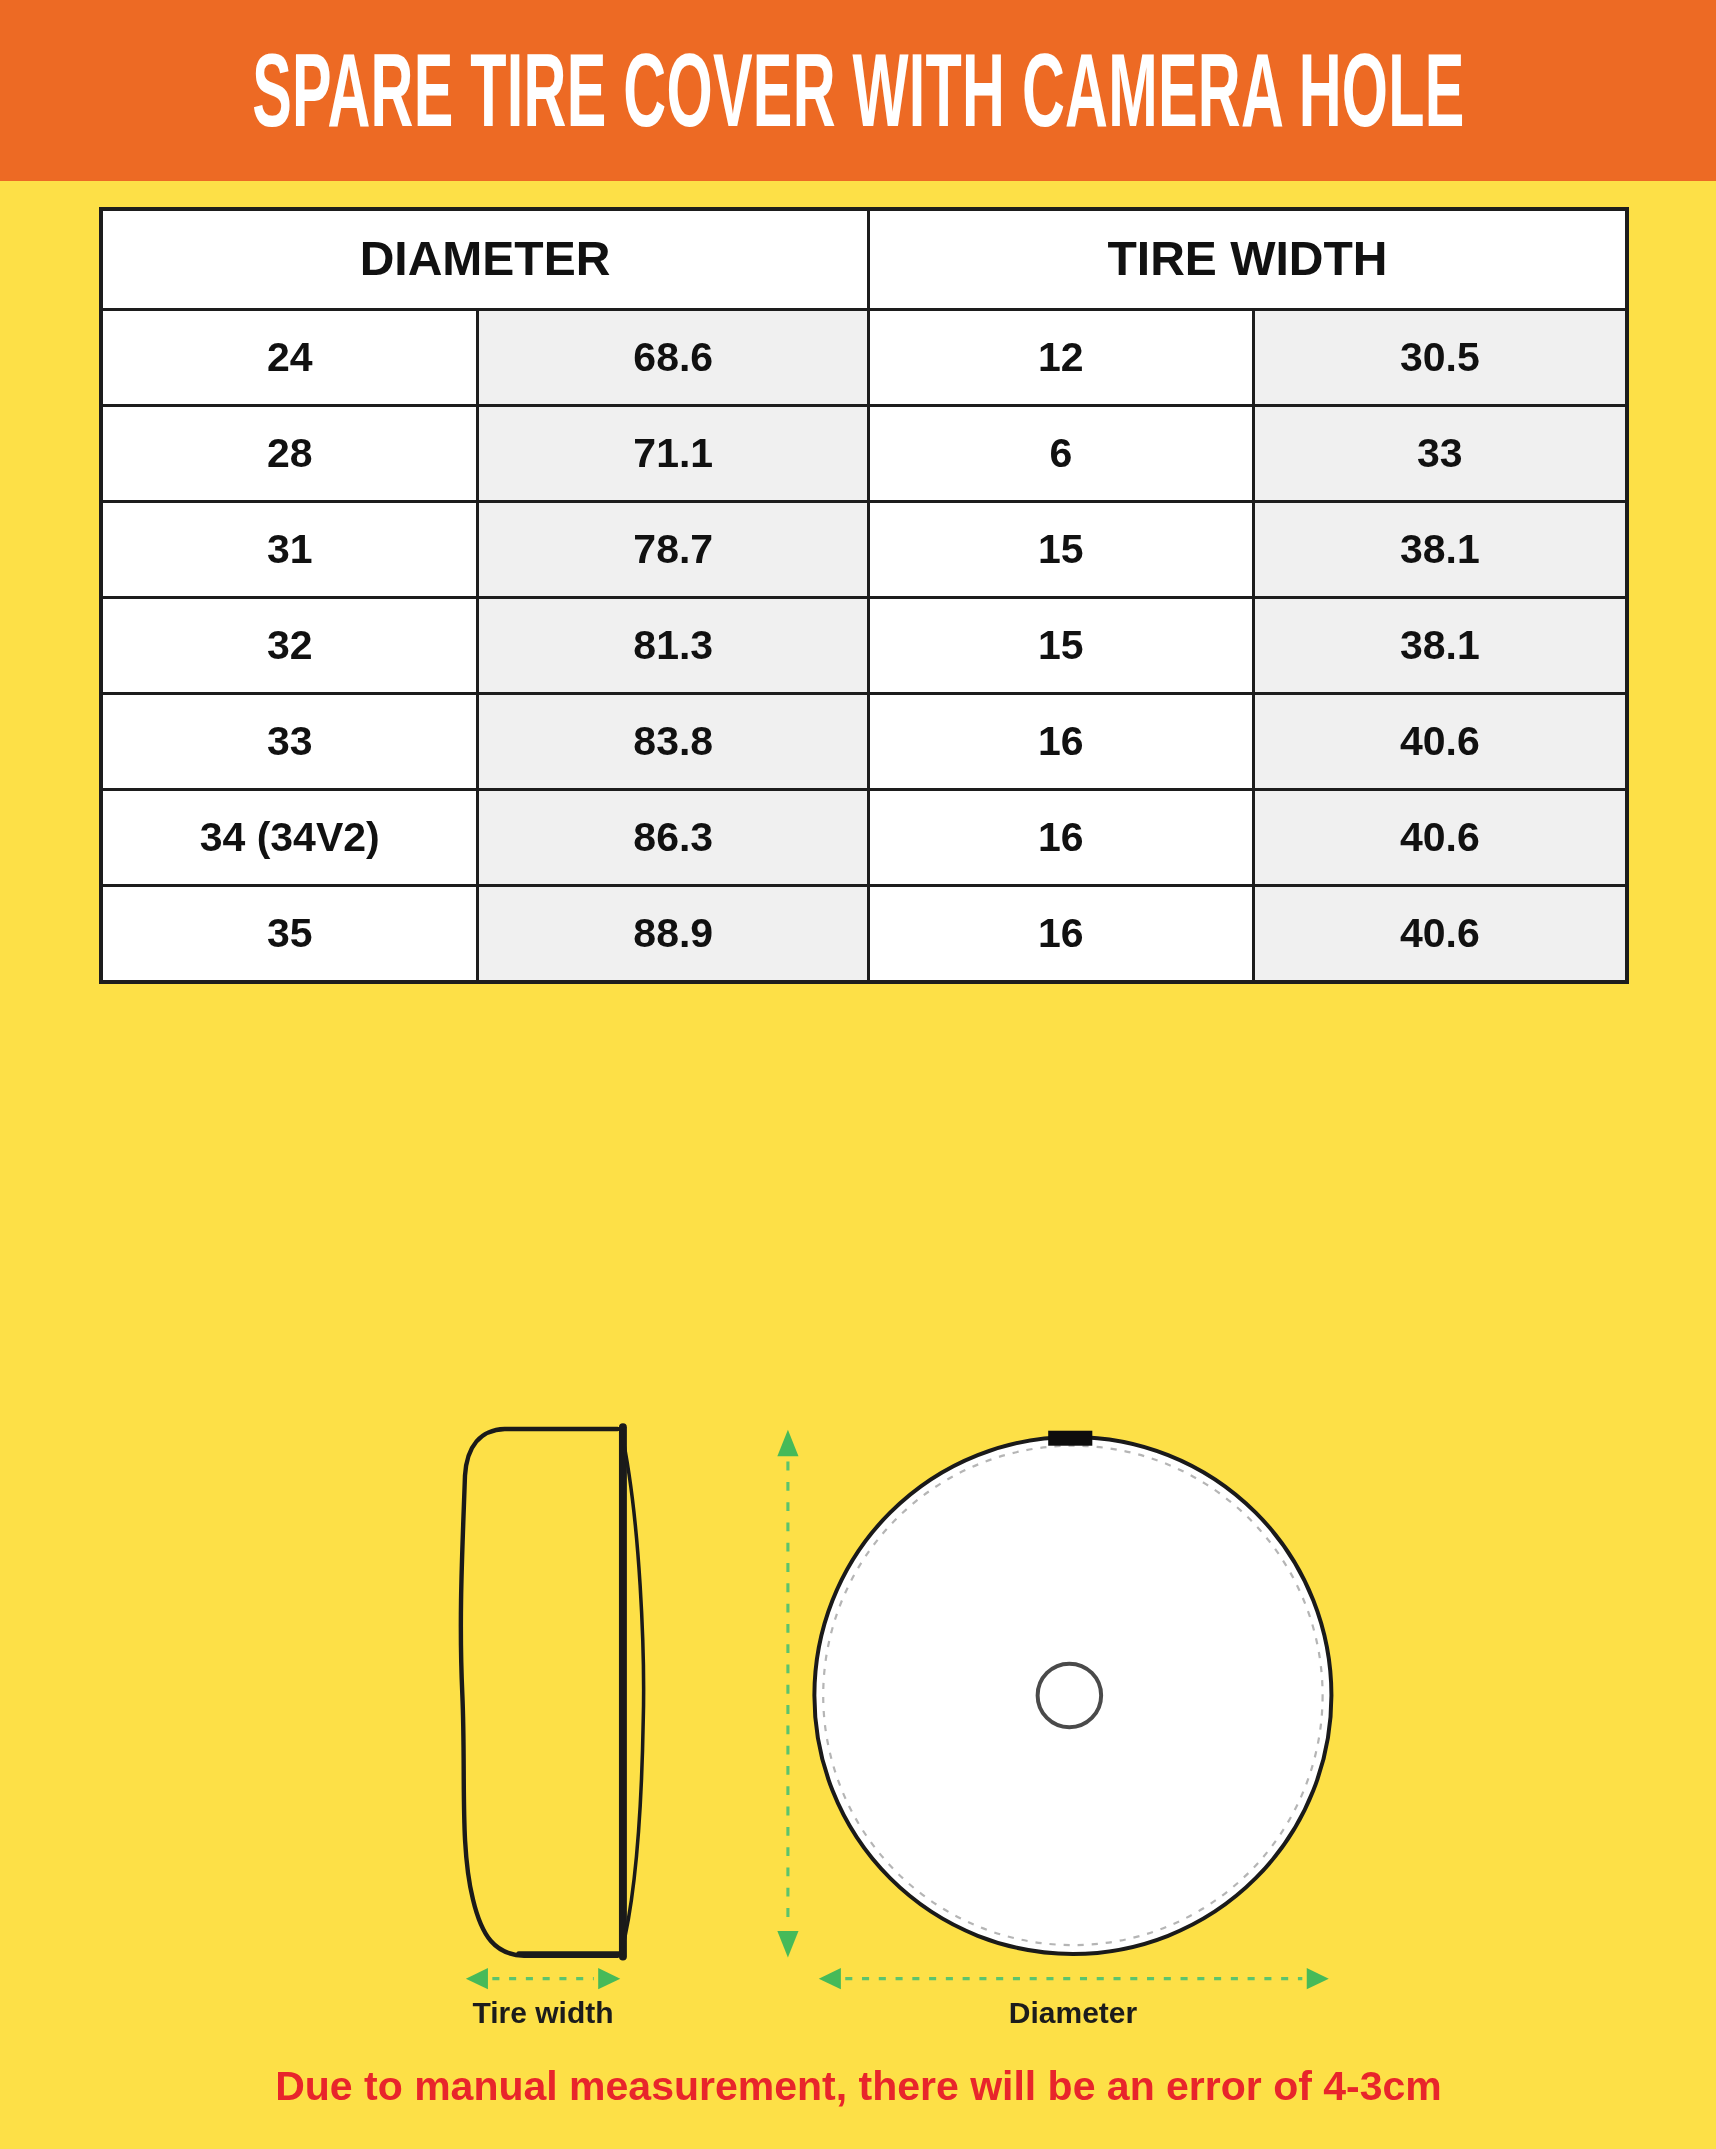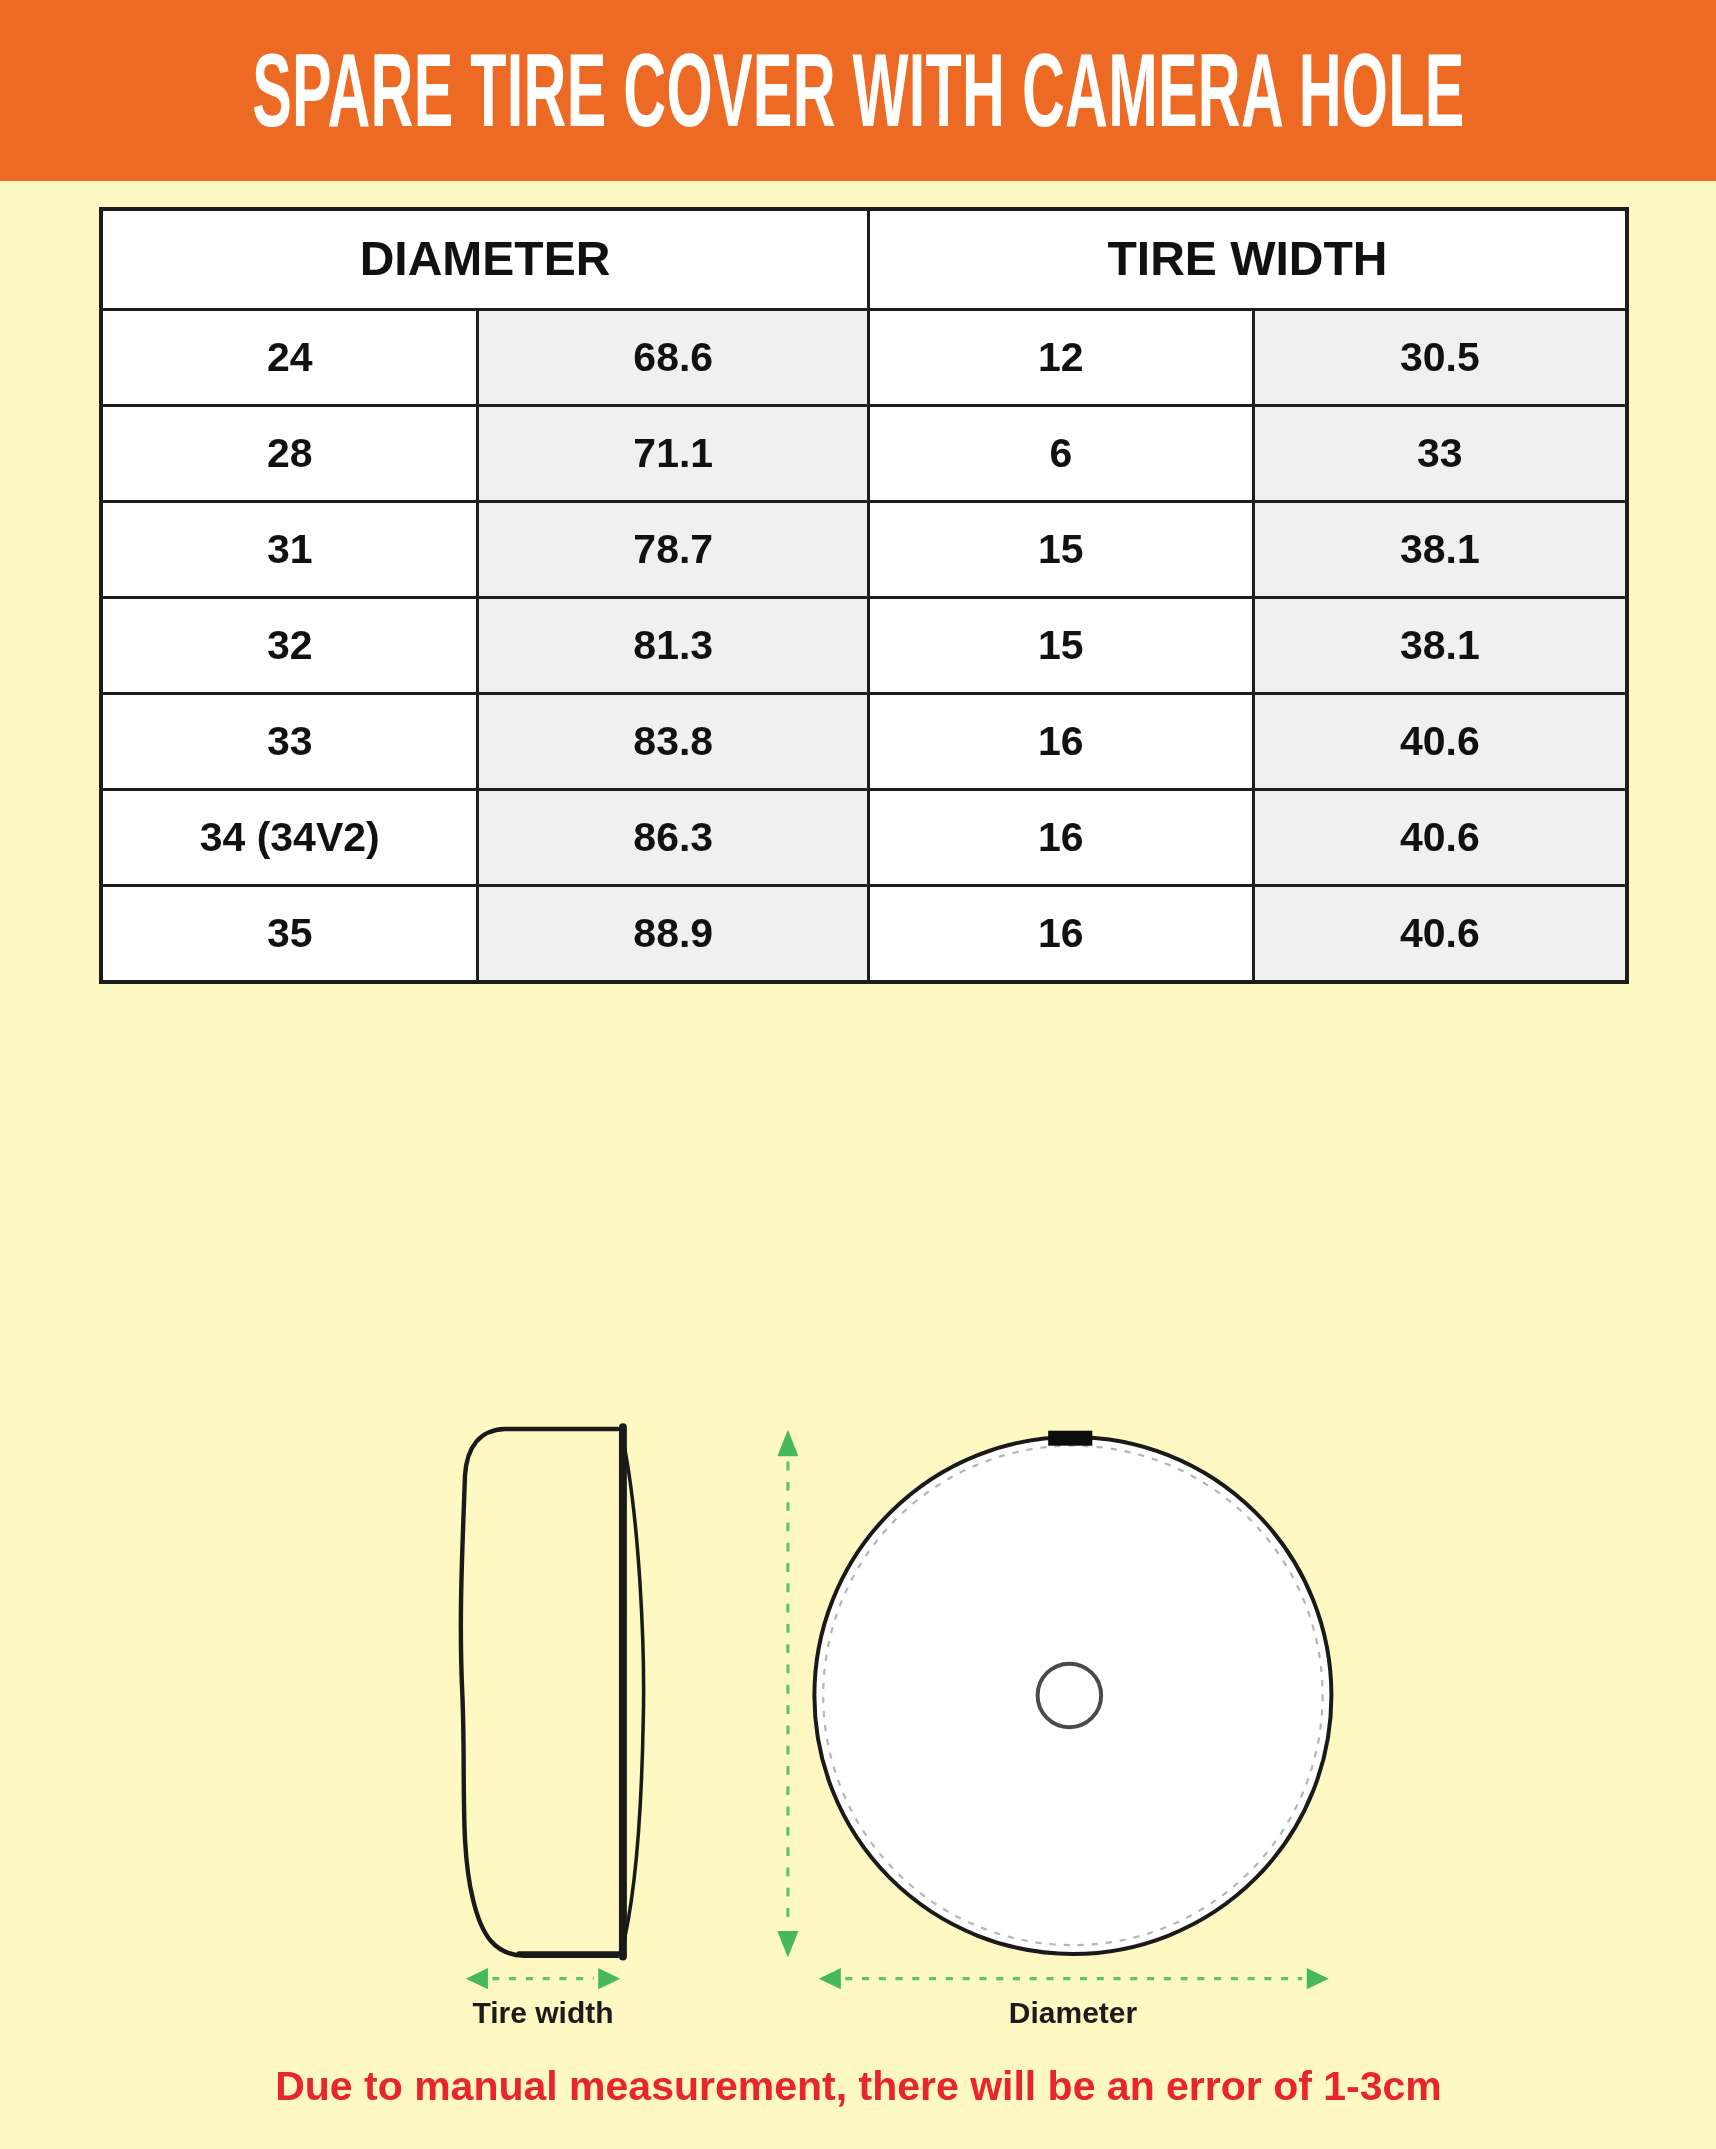--- a/index.html
+++ b/index.html
@@ -1,16 +1,16 @@
 <!DOCTYPE html>
 <html style="font-size:14px"><head>
 <meta charset="utf-8">
 <style>
   html,body{margin:0;padding:0;background:#fff;}
-  #page{position:relative;width:1717px;height:2149px;background:#fef9c3;overflow:hidden;
+  #page{position:relative;width:1717px;height:2149px;background:#fde047;overflow:hidden;
         font-family:"Liberation Sans","DejaVu Sans",sans-serif;color:#111;}
 
   
   #banner{position:absolute;left:0;top:0;width:1717px;height:181px;
           display:flex;align-items:center;justify-content:center;}
   #banner .title{display:inline-block;font-weight:bold;font-size:99px;line-height:1;
           color:#fff;white-space:nowrap;transform:scale(0.60,1.04);transform-origin:center;
           letter-spacing:0.4px;}
 
   
@@ -138,15 +138,15 @@
     <g>
       <polygon points="928,2242 953,2230 953,2254" fill="#46BA59"></polygon>
       <line x1="958" y1="2242" x2="1476" y2="2242" stroke="#5BC46D" stroke-width="3.5" stroke-dasharray="8 11"></line>
       <polygon points="1506,2242 1481,2230 1481,2254" fill="#46BA59"></polygon>
     </g>
   </svg>
 
   <span class="diagram-label" style="left:543px;top:1996px;">Tire width</span>
   <span class="diagram-label" style="left:1073px;top:1996px;">Diameter</span>
 
-  <div id="note" style="color: rgb(232, 37, 43);">Due to manual measurement, there will be an error of 1-3cm</div>
+  <div id="note" style="color: rgb(232, 37, 43);">Due to manual measurement, there will be an error of 4-3cm</div>
 </div>
 
 
 </body></html>

